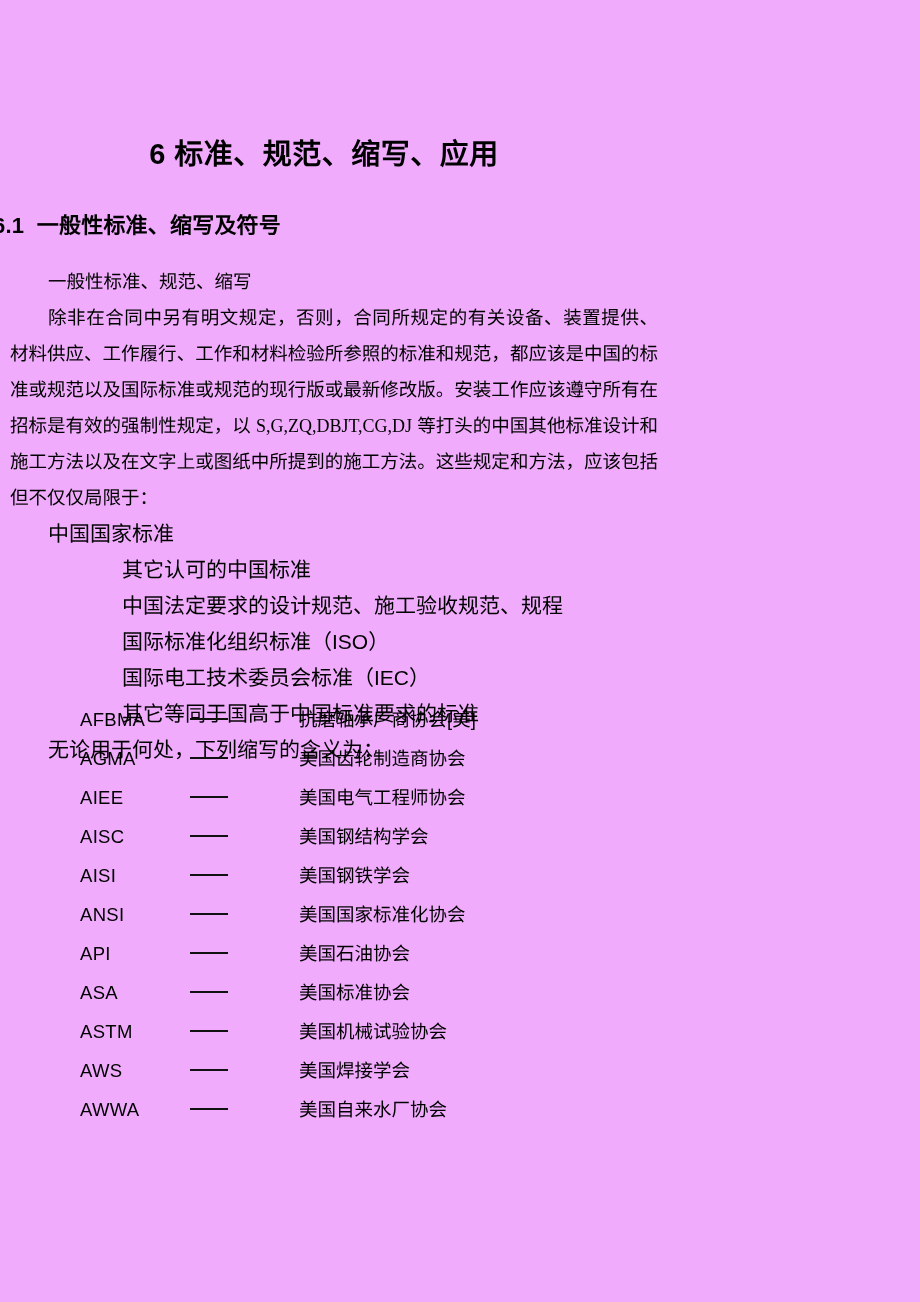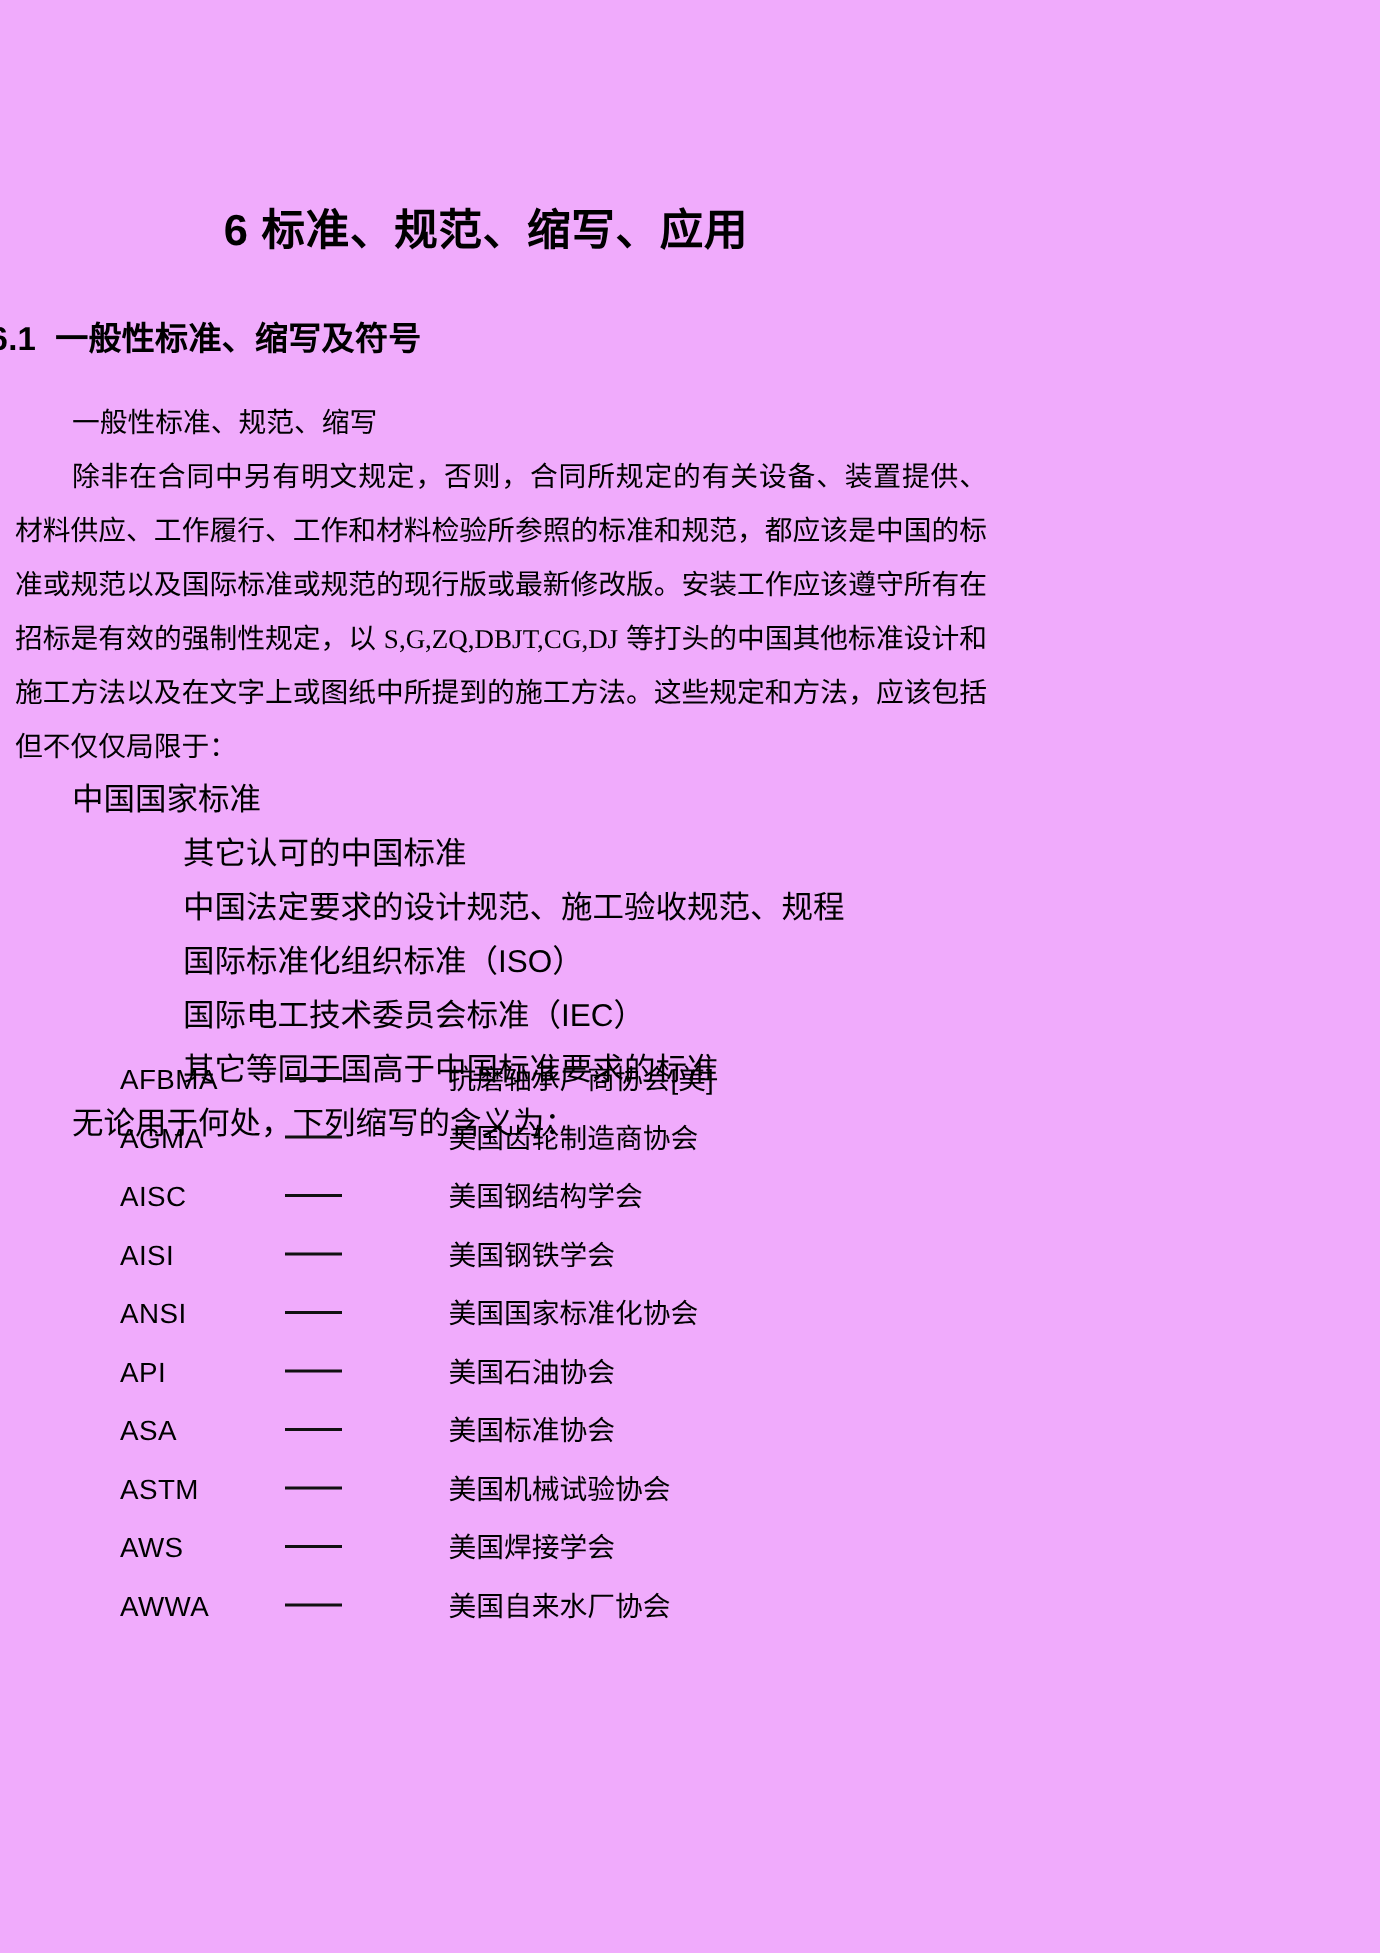--- a/index.html
+++ b/index.html
@@ -159,20 +159,25 @@
         <td class="col-abbr">AFBMA</td>
         <td class="col-dash"><span class="dash"></span></td>
         <td class="col-meaning">抗磨轴承厂商协会[美]</td>
       </tr>
       <tr>
         <td class="col-abbr">AGMA</td>
         <td class="col-dash"><span class="dash"></span></td>
         <td class="col-meaning">美国齿轮制造商协会</td>
       </tr>
       <tr>
+        <td class="col-abbr">AIEE</td>
+        <td class="col-dash"><span class="dash"></span></td>
+        <td class="col-meaning">美国电气工程师协会</td>
+      </tr>
+      <tr>
         <td class="col-abbr">AISC</td>
         <td class="col-dash"><span class="dash"></span></td>
         <td class="col-meaning">美国钢结构学会</td>
       </tr>
       <tr>
         <td class="col-abbr">AISI</td>
         <td class="col-dash"><span class="dash"></span></td>
         <td class="col-meaning">美国钢铁学会</td>
       </tr>
       <tr>

